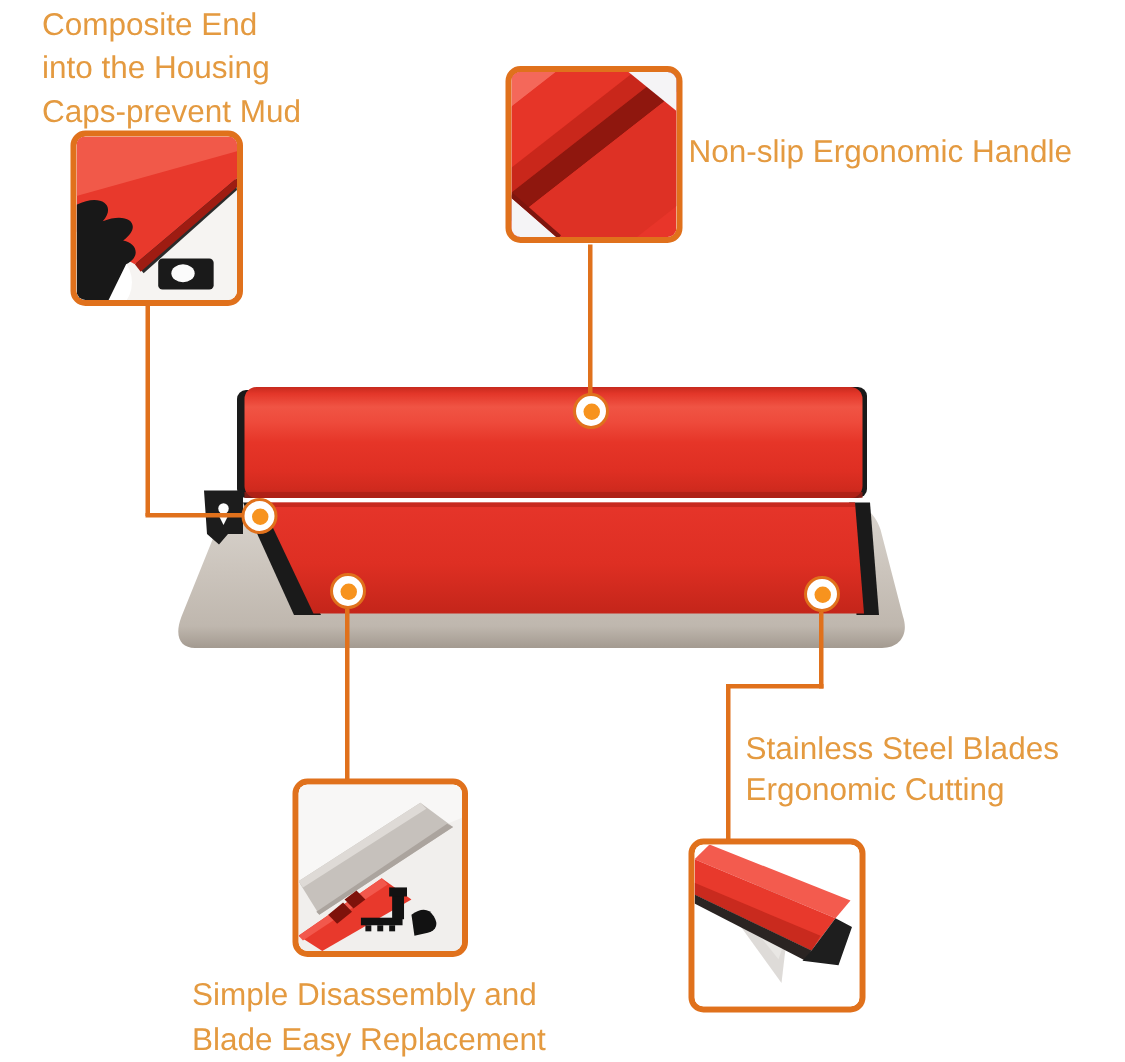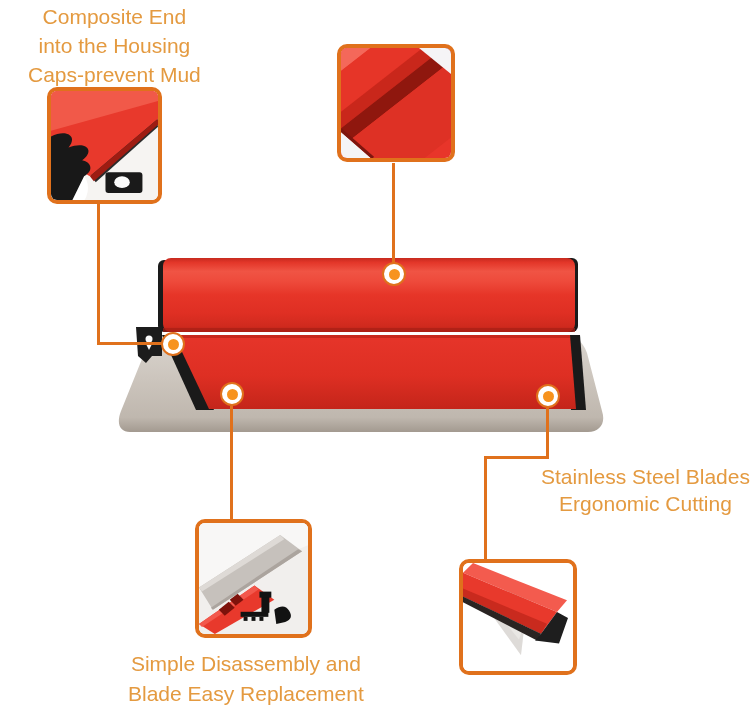--- a/index.html
+++ b/index.html
@@ -3,21 +3,21 @@
 <meta charset="utf-8">
 <style>
   * { margin: 0; padding: 0; box-sizing: border-box; }
   body { background: #ffffff; font-family: "Liberation Sans", sans-serif; }
   #stage {
     position: relative; width: 750px; height: 708px;
     background: #ffffff; overflow: hidden;
   }
   .callout-text {
     position: absolute; color: #E49A40; font-size: 21px; line-height: 29px;
-    white-space: nowrap; z-index: 6; text-align: center;
+    white-space: nowrap; z-index: 6;
   }
   .callout-text div { white-space: nowrap; }
   .inset {
     position: absolute; border: 4px solid #E0711C; border-radius: 10px;
     overflow: hidden; background: #ffffff; z-index: 5;
   }
   .inset svg { display: block; width: 100%; height: 100%; }
   .connector { position: absolute; background: #E0711C; z-index: 2; }
   .marker {
     position: absolute; width: 24px; height: 24px; border-radius: 50%;
@@ -33,22 +33,23 @@
 <body>
 
 <div id="stage">
 
   <div class="callout-text" style="left:28px; top:2px;">
     <div>Composite End</div>
     <div>into the Housing</div>
     <div>Caps-prevent Mud</div>
   </div>
 
+  <div class="callout-text" style="left:459px; top:87px;">Non-slip Ergonomic Handle</div>
 
-  <div class="callout-text" style="left:497px; top:463px; line-height:27px;margin-left:44px;">
+  <div class="callout-text" style="left:497px; top:486px; line-height:27px;">
     <div>Stainless Steel Blades</div>
     <div>Ergonomic Cutting</div>
   </div>
 
   <div class="callout-text" style="left:128px; top:649px; line-height:30px;">
     <div>Simple Disassembly and</div>
     <div>Blade Easy Replacement</div>
   </div>
 
   <svg id="product-svg" width="500" height="190" viewBox="0 0 500 190">

